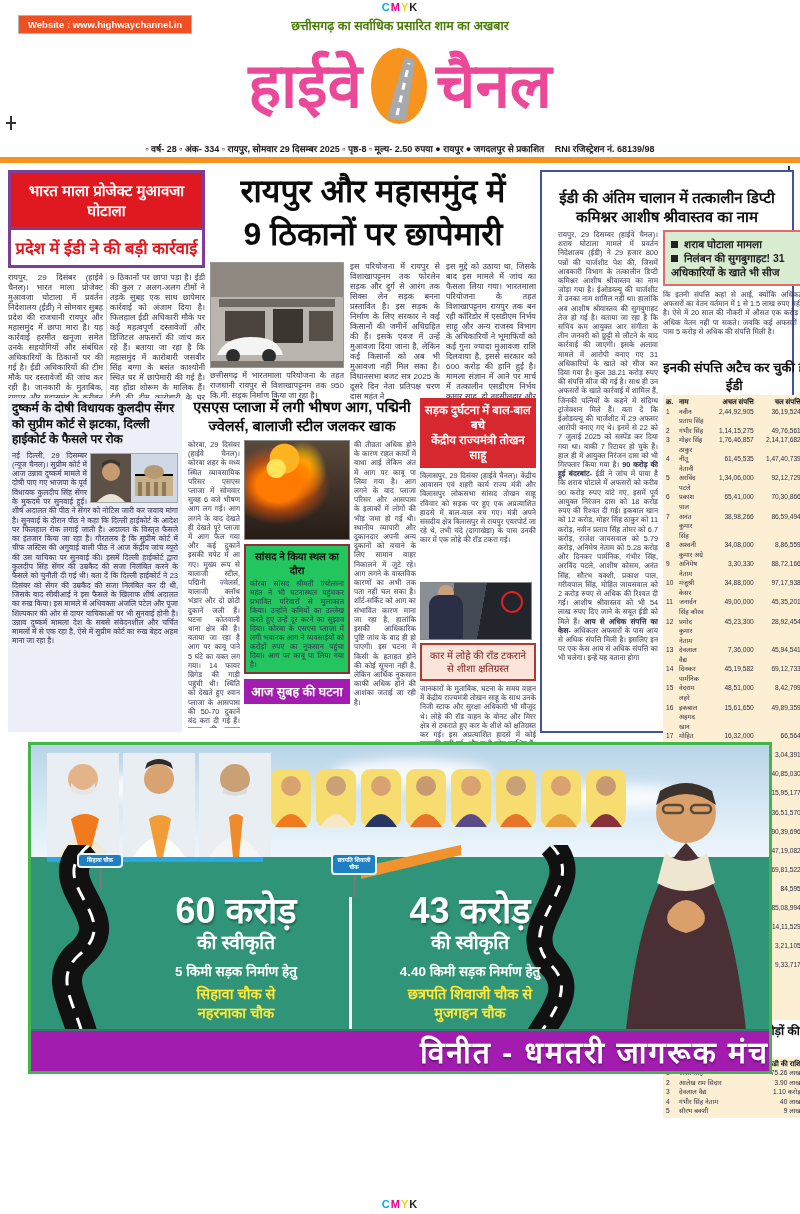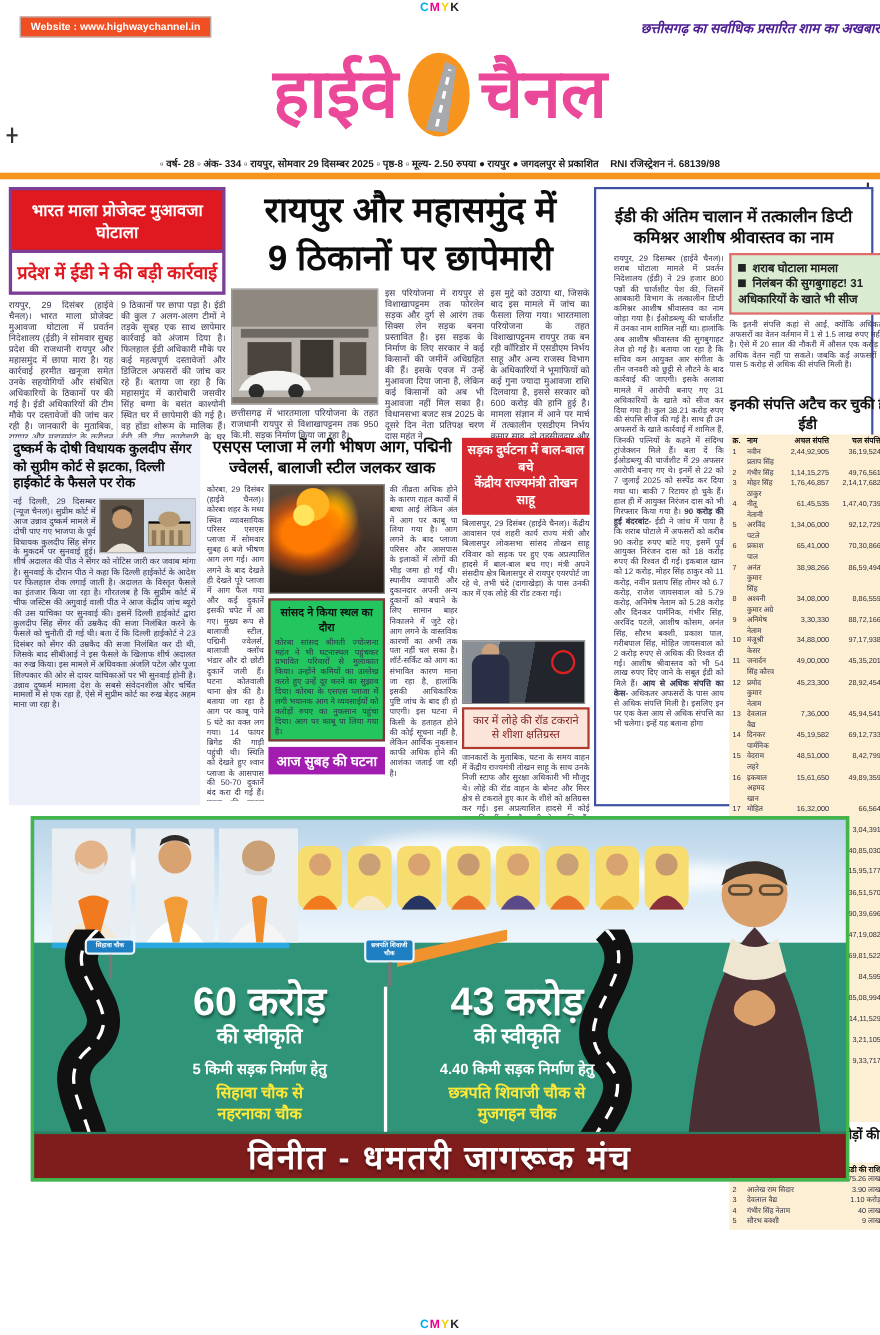--- a/index.html
+++ b/index.html
@@ -6,21 +6,21 @@
   html,body { background:#fff; }
   body { font-family:"Liberation Sans","DejaVu Sans",sans-serif; }
   .page { position:relative; width:800px; height:1214px; margin:0 auto; background:#fff; overflow:hidden; }
   .abs { position:absolute; }
 
   
   .cmyk { width:100%; text-align:center; font-weight:bold; font-size:11px; letter-spacing:1px; }
   .cmyk .c{color:#00aeef}.cmyk .m{color:#ec008c}.cmyk .y{color:#f5d000}.cmyk .k{color:#231f20}
   .website-box { left:18px; top:15px; background:#f04f23; color:#fff; font-weight:bold; font-size:9.5px;
                  padding:3px 9px; border:1px solid #b5b5b5; }
-  .tagline { top:17px; width:100%; text-align:right; font-weight:bold; font-size:12.5px; color:#4c1d95;font-style:italic; }
+  .tagline { top:17px; width:100%; text-align:center; font-weight:bold; font-size:12.5px; color:#4d7c0f; }
   .logo-row { top:36px; width:100%; display:flex; justify-content:center; align-items:center; gap:8px; }
   .logo-text { font-size:62px; font-weight:800; color:#ec4899; line-height:100px; }
   .logo-ellipse { width:58px; height:78px; }
   .regmark { background:#333; }
   .info-line { top:142px; width:100%; text-align:center; font-weight:bold; font-size:9px; color:#1c1c1c; }
   .info-line .rni { margin-left:8px; }
   .orange-bar { left:0; top:157px; width:800px; height:6px; background:#f7941d; }
 
   
   .btxt { font-size:8px; line-height:10px; text-align:justify; color:#33334f; overflow:hidden; }
@@ -121,22 +121,22 @@
        linear-gradient(180deg,#a2a2a2,#7d7d7d);
      background-size:26px 18px,22px 16px,30px 20px,24px 14px,100% 100%; }
   .milestone { position:absolute; width:38px; text-align:center; }
   .ms-body { background:#f4f4f4; border:1px solid #999; border-radius:12px 12px 0 0; padding-top:12px; height:46px;
              font-weight:800; font-size:9.5px; line-height:11px; color:#222; position:relative; }
   .ms-body:before { content:""; position:absolute; left:0; top:0; width:100%; height:13px; background:#f5c400; border-radius:12px 12px 0 0; }
   .ad-name { position:absolute; left:552px; top:312px; width:210px; text-align:center; font-weight:800; font-size:30px; color:#e0181f;
              text-shadow:-2px -2px 0 #fff, 2px -2px 0 #fff, -2px 2px 0 #fff, 2px 2px 0 #fff, 0 3px 3px rgba(0,0,0,.3); }
   .ad-pill { position:absolute; left:548px; top:366px; width:212px; background:#fff; border-radius:12px;
              font-weight:bold; font-size:9.5px; color:#222; text-align:center; padding:4px 0; }
-  .ad-bottomband { position:absolute; left:0; bottom:0; width:100%; height:42px; background:#7f1d1d;
-                   display:flex; align-items:center; justify-content:center; border-top:2px solid #27805f; }
+  .ad-bottomband { position:absolute; left:0; bottom:0; width:100%; height:42px; background:#a21caf;
+                   display:flex; align-items:center; justify-content:flex-end; border-top:2px solid #27805f; }
   .ad-bottomband span { color:#fff; font-weight:800; font-size:30px; letter-spacing:2px; text-shadow:0 2px 2px rgba(0,0,0,.3); }
 </style>
 </head>
 <body>
 
 <div class="page">
 
   <div class="abs cmyk" style="top:1px;">
     <span class="c">C</span><span class="m">M</span><span class="y">Y</span><span class="k">K</span>
   </div>

